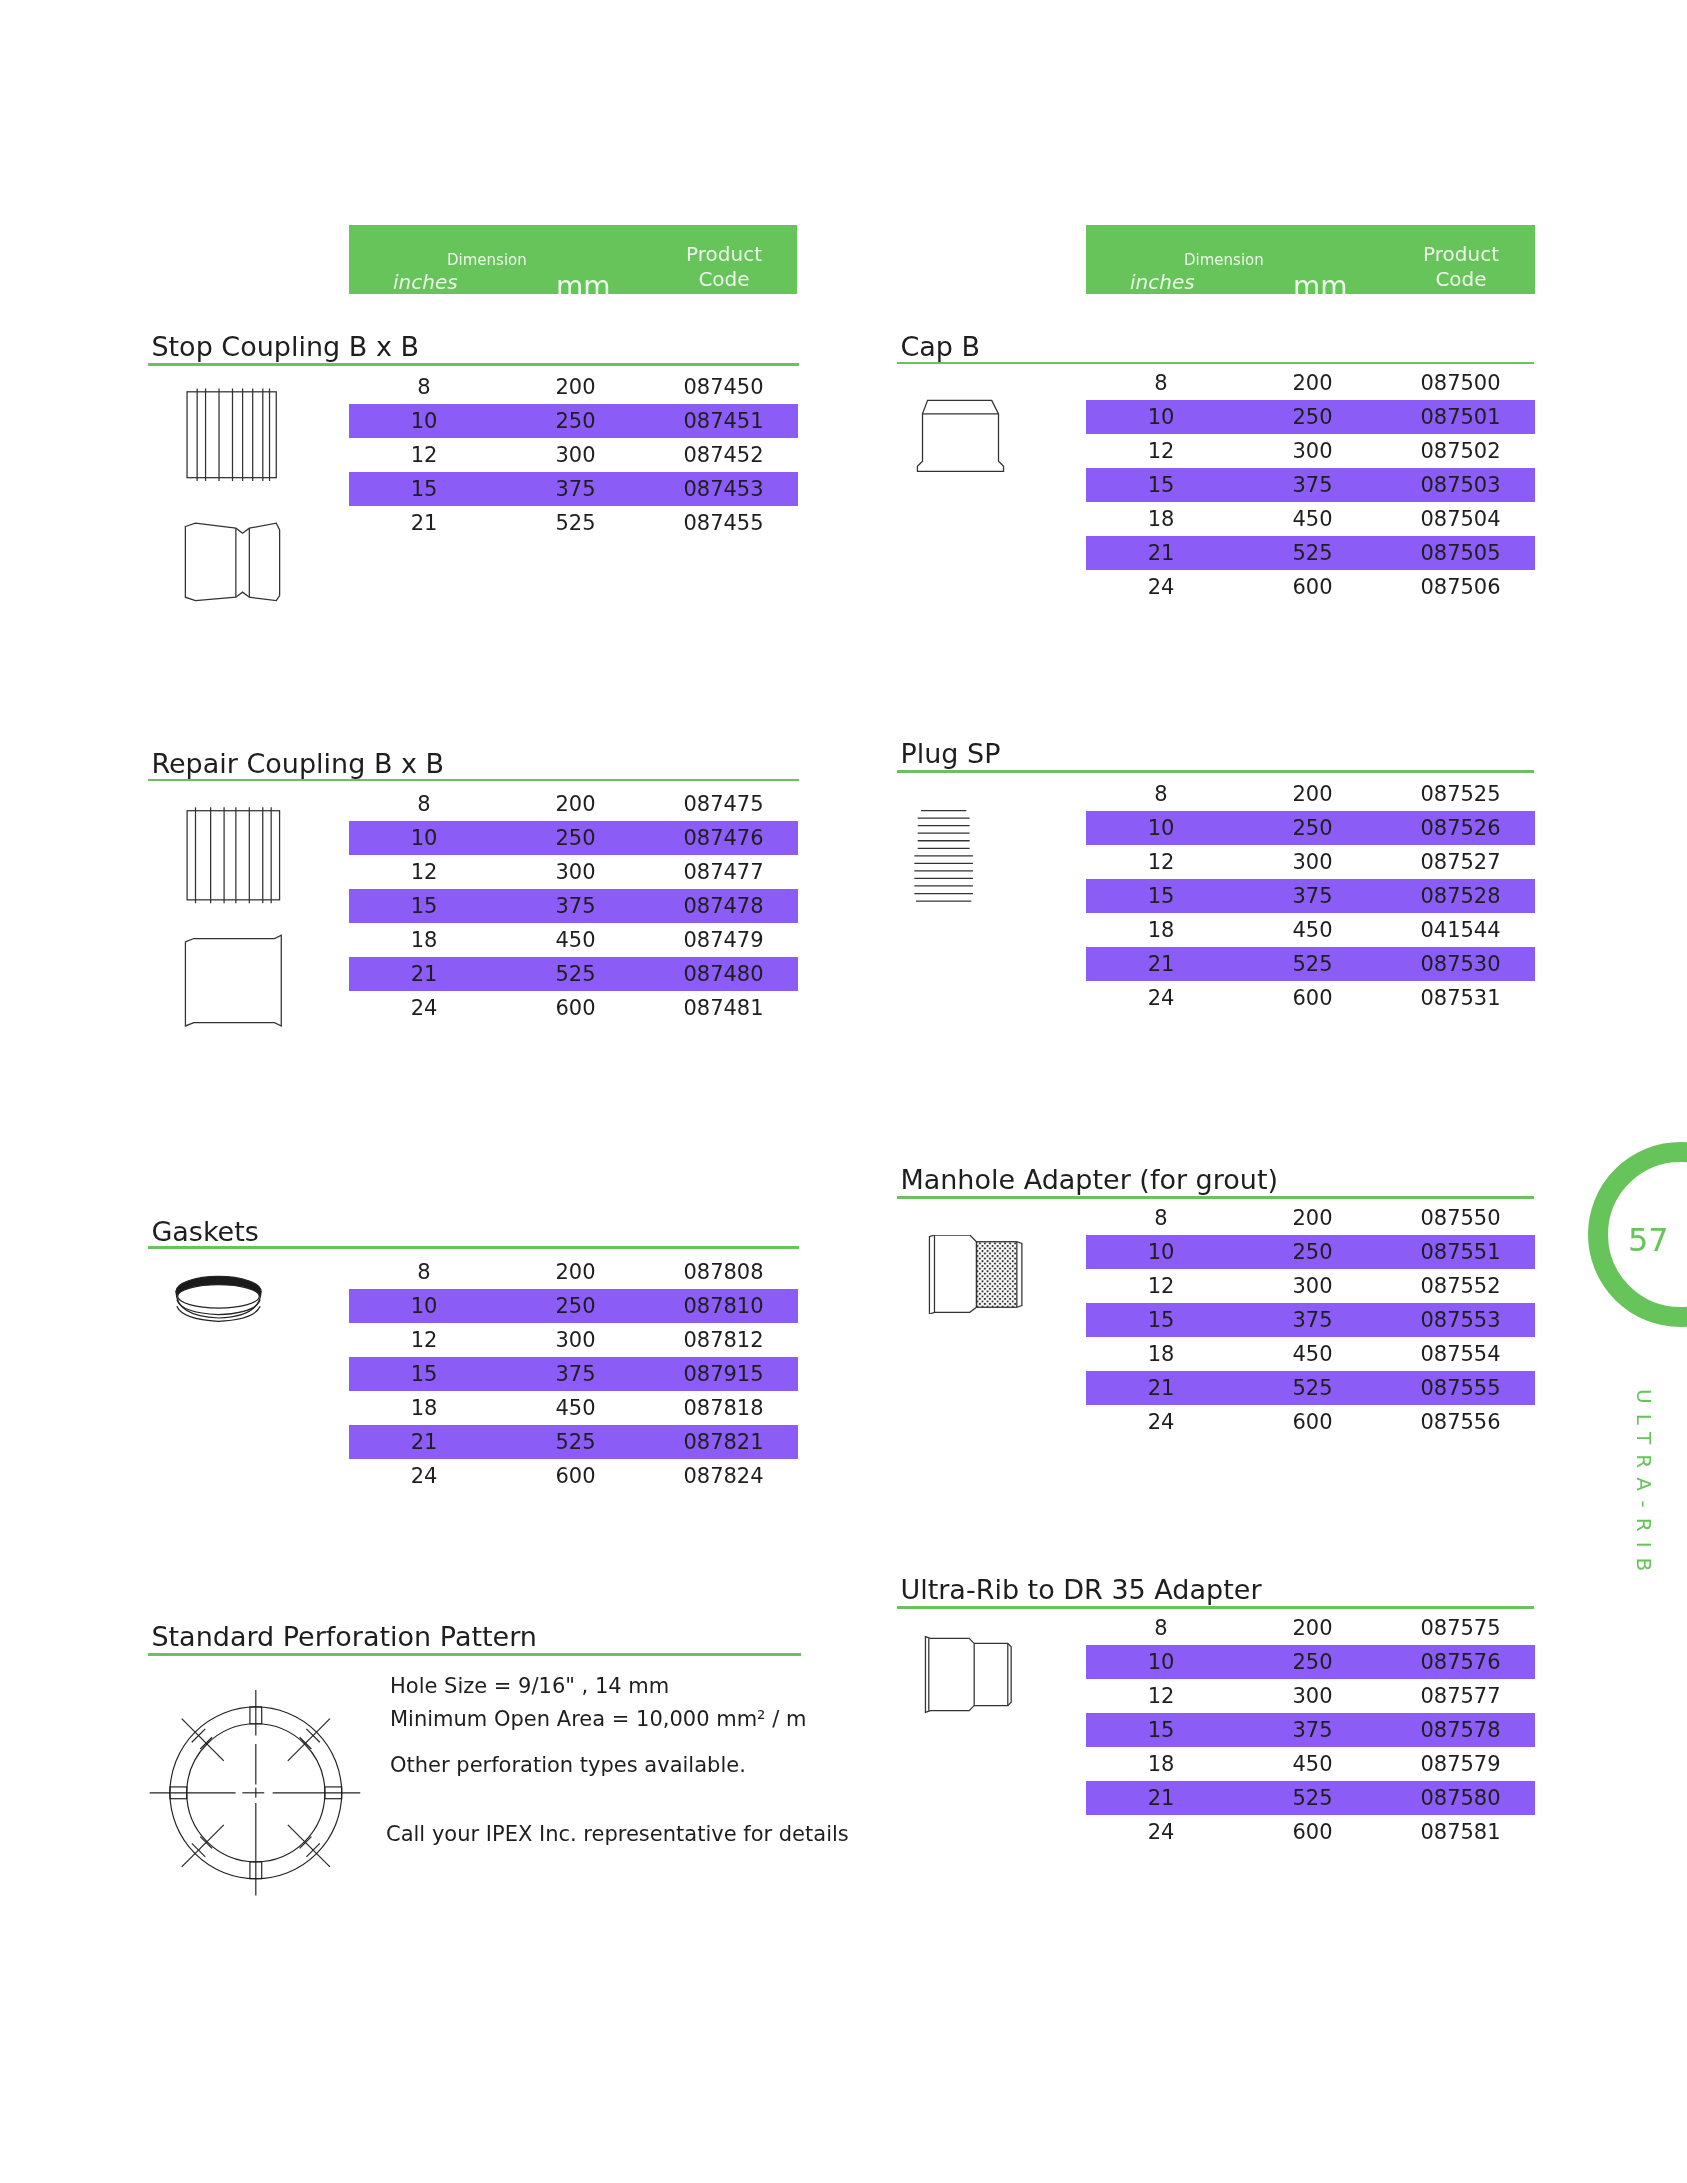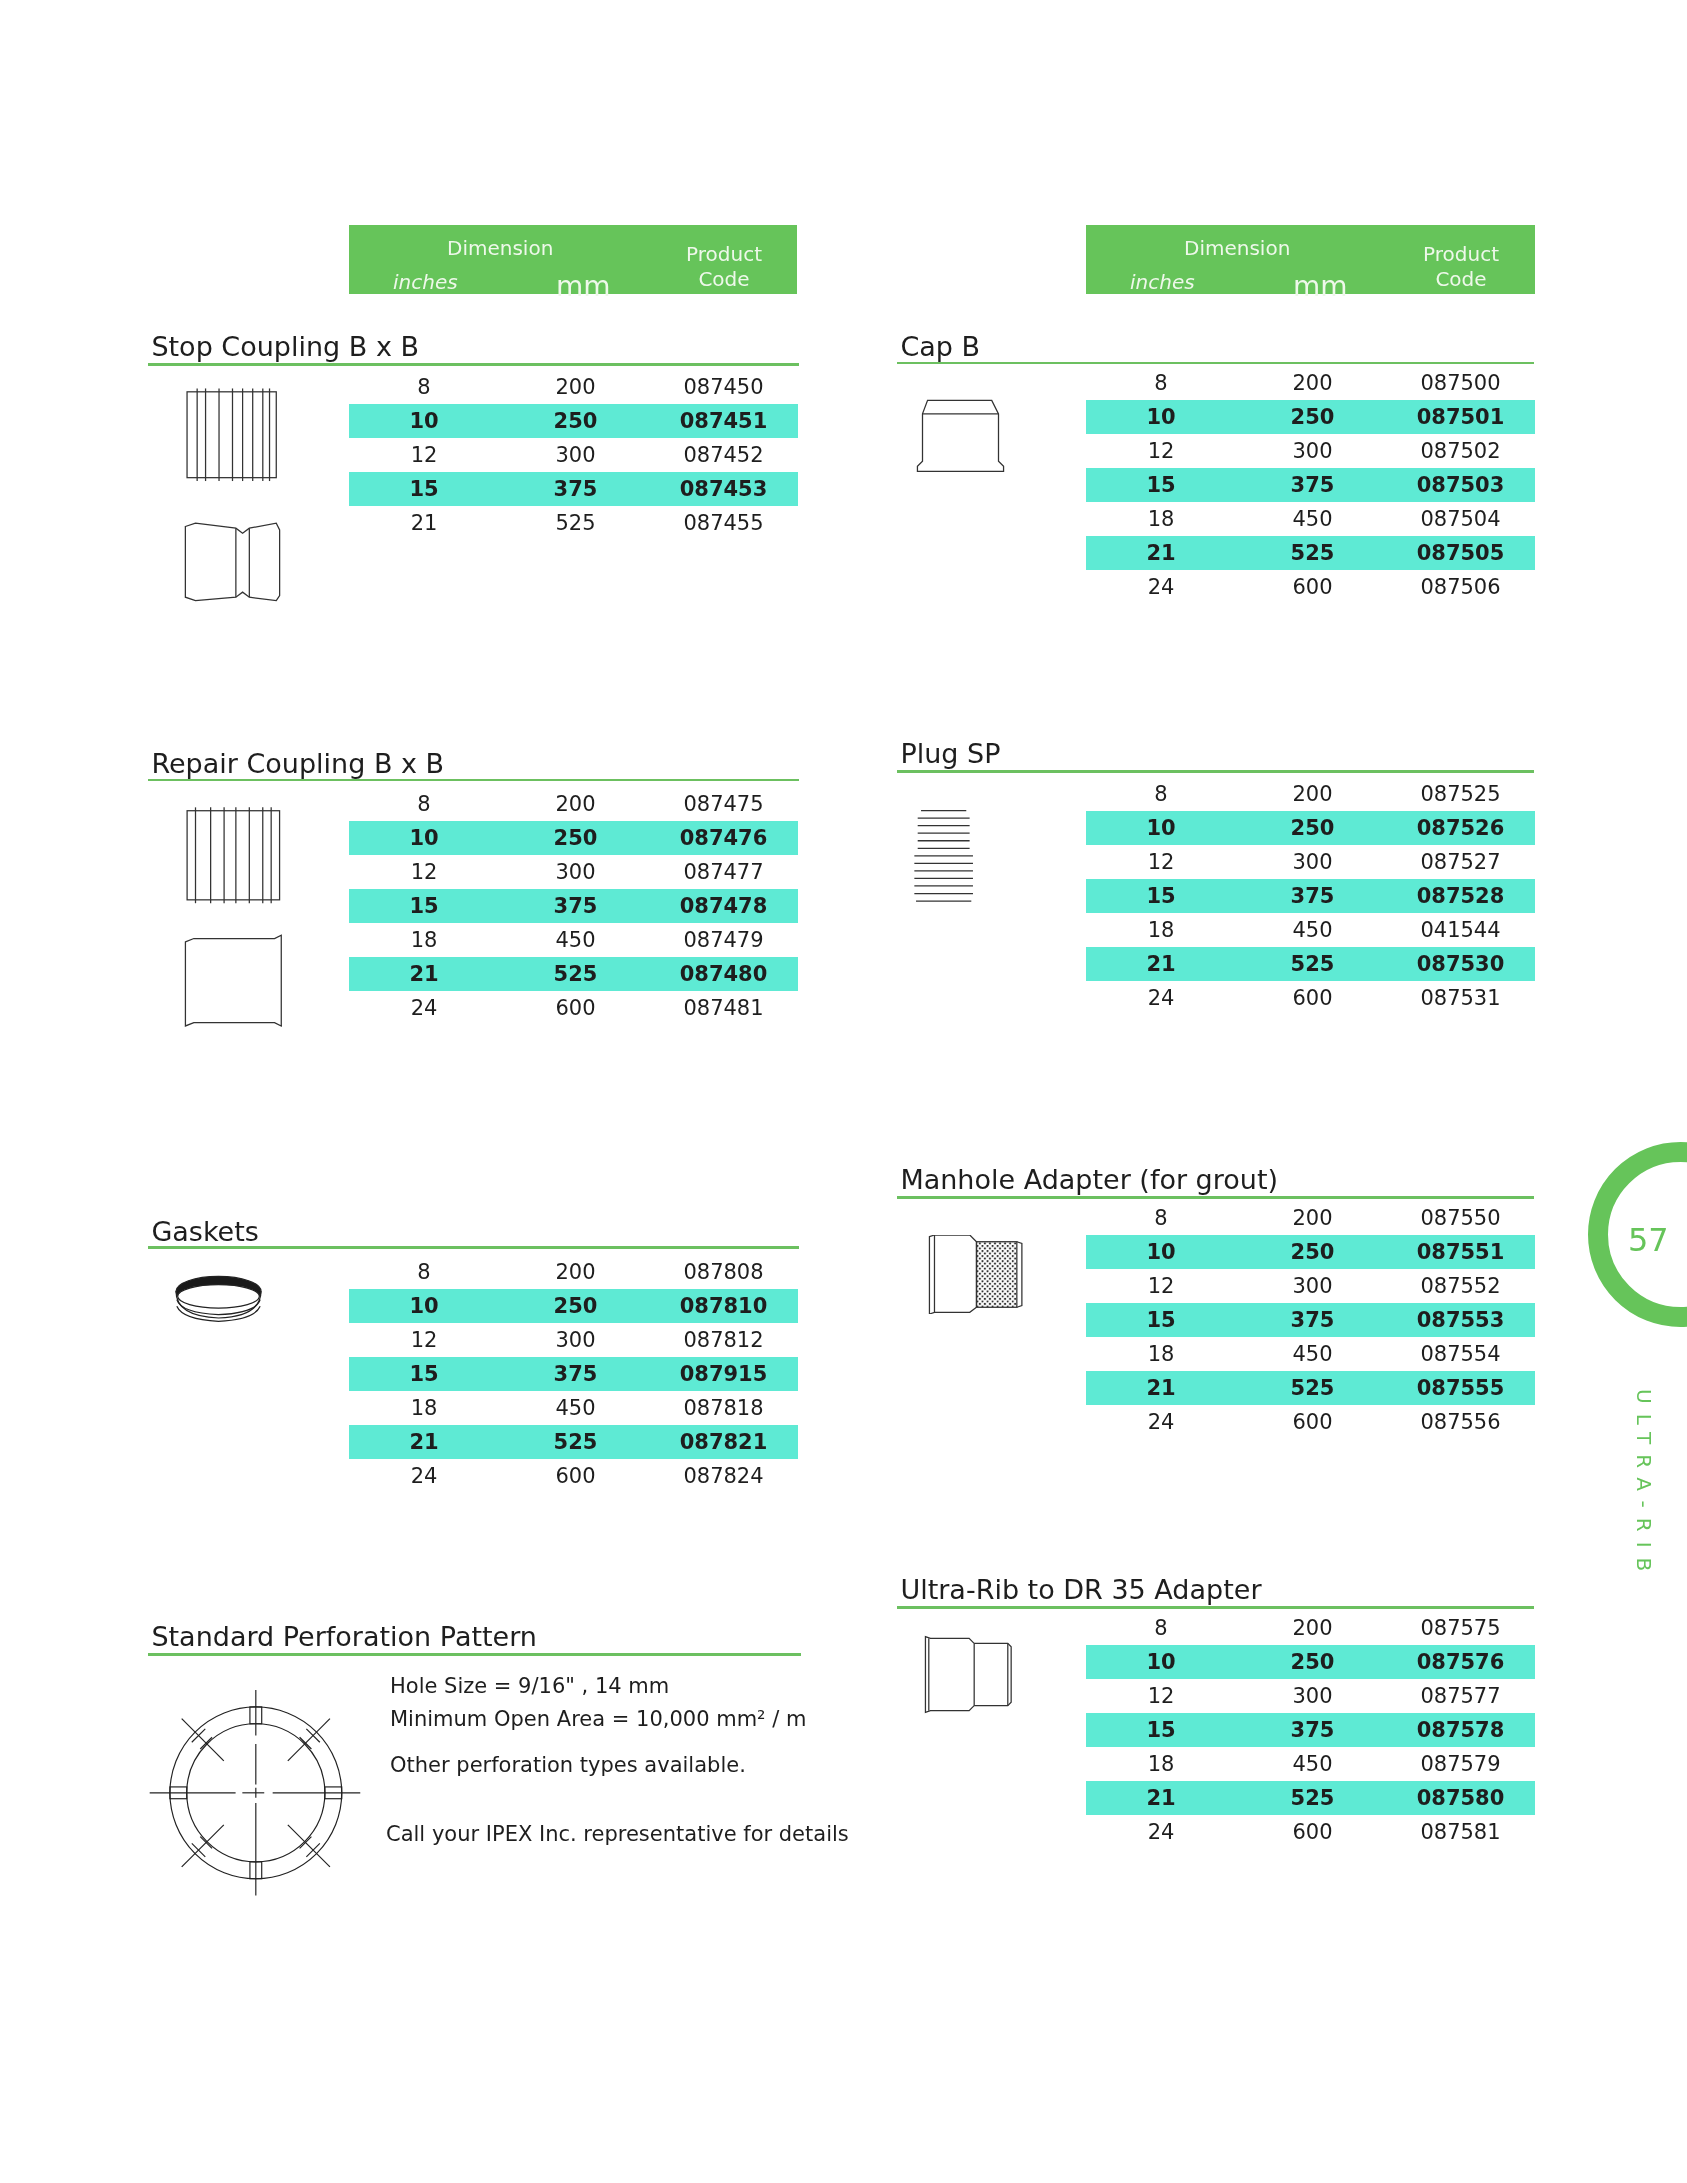--- a/index.html
+++ b/index.html
@@ -1,30 +1,30 @@
 <!DOCTYPE html>
 <html style="font-size:13.5px"><head>
 <meta charset="utf-8">
 <style>
   html, body { margin:0; padding:0; background:#ffffff; }
   body { width:1687px; height:2183px; position:relative; overflow:hidden;
          font-family:"DejaVu Sans", "Liberation Sans", sans-serif; color:#1e1e1e; }
 
   .hdr { position:absolute; height:69px; background:#66c45a; color:#eef8ea; }
-  .hdr .dim { position:absolute; top:11px; font-size:20px; }
+  .hdr .dim { position:absolute; top:26px; font-size:15px; }
   .hdr .inch { position:absolute; top:45px; font-size:20px;font-style:italic; }
   .hdr .mm { position:absolute; top:45px; font-size:28px; }
   .hdr .pc { position:absolute; top:17px; font-size:20px; line-height:25px; text-align:center; width:118px; }
 
   .sec { position:absolute; }
   .sec .title { position:absolute; left:3.4px; font-size:27px; white-space:nowrap; color:#1e1e1e; }
   .sec .rule { position:absolute; left:0; height:2.5px; background:#6cc060; }
   .sec .tbl { position:absolute; }
   .row { position:relative; height:34px; font-size:21px; line-height:34px; }
-  .row.alt { background:#5eead4;font-weight:bold; }
+  .row.alt { background:#8b5cf6; }
   .row span { position:absolute; top:0; text-align:center; }
   .c1 { left:50px; width:50px; }
   .c2 { left:193px; width:67px; }
   .c3 { left:303px; width:143px; }
 
   .icon { position:absolute; }
 
   .note { position:absolute; font-size:21px; white-space:nowrap; color:#1e1e1e; }
 
   .pagebadge { position:absolute; left:1588px; top:1142px; width:185px; height:185px; border:20px solid #66c45a; border-radius:50%; box-sizing:border-box; }

